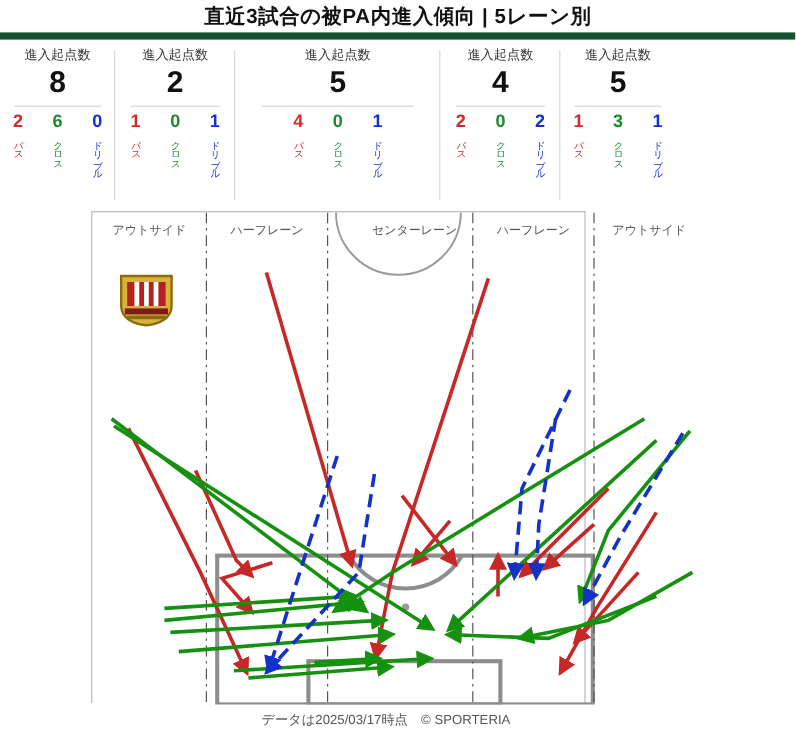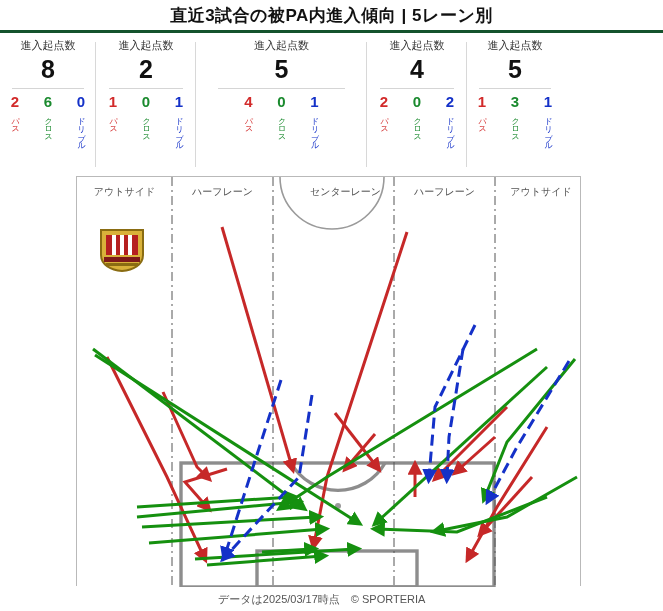--- a/index.html
+++ b/index.html
@@ -11,21 +11,21 @@
   #page {
     position: relative;
     width: 663px; height: 611px;
     background: #ffffff;
     overflow: hidden;
   }
   
   #title-bar {
     position: absolute; left: 0; top: 0; width: 663px; height: 33px;
     display: flex; align-items: center; justify-content: center;
-    border-bottom: 3px solid #14532d;
+    border-bottom: 6px solid #14532d;
     background: #ffffff;
   }
   #title-text {
     font-size: 17px; font-weight: bold; color: #111111;
     letter-spacing: 0.5px;
   }
   
   #stats-row {
     position: absolute; left: 0; top: 34px; width: 663px; height: 141px;
     display: flex;
@@ -62,21 +62,21 @@
     font-size: 8px; line-height: 9px; margin-top: 2px;
     writing-mode: vertical-rl; text-orientation: upright;
     letter-spacing: -1px;
   }
   .c-pass { color: #d22a2a; }
   .c-cross { color: #1a8a2e; }
   .c-dribble { color: #1431c8; }
 
   
   #pitch {
-    position: absolute; left: 76px; top: 176px; width: 505px; height: 410px;
+    position: absolute; left: 76px; top: 176px; width: 412px; height: 410px;
     background: #ffffff;
     border-left: 1px solid #b9b9b9;
     border-right: 1px solid #b9b9b9;
     border-top: 1px solid #b9b9b9;
   }
   #pitch-svg { position: absolute; left: 0; top: 0; }
   .lane-name {
     position: absolute; top: 8px;
     font-size: 10px; color: #555555; text-align: center;
   }

